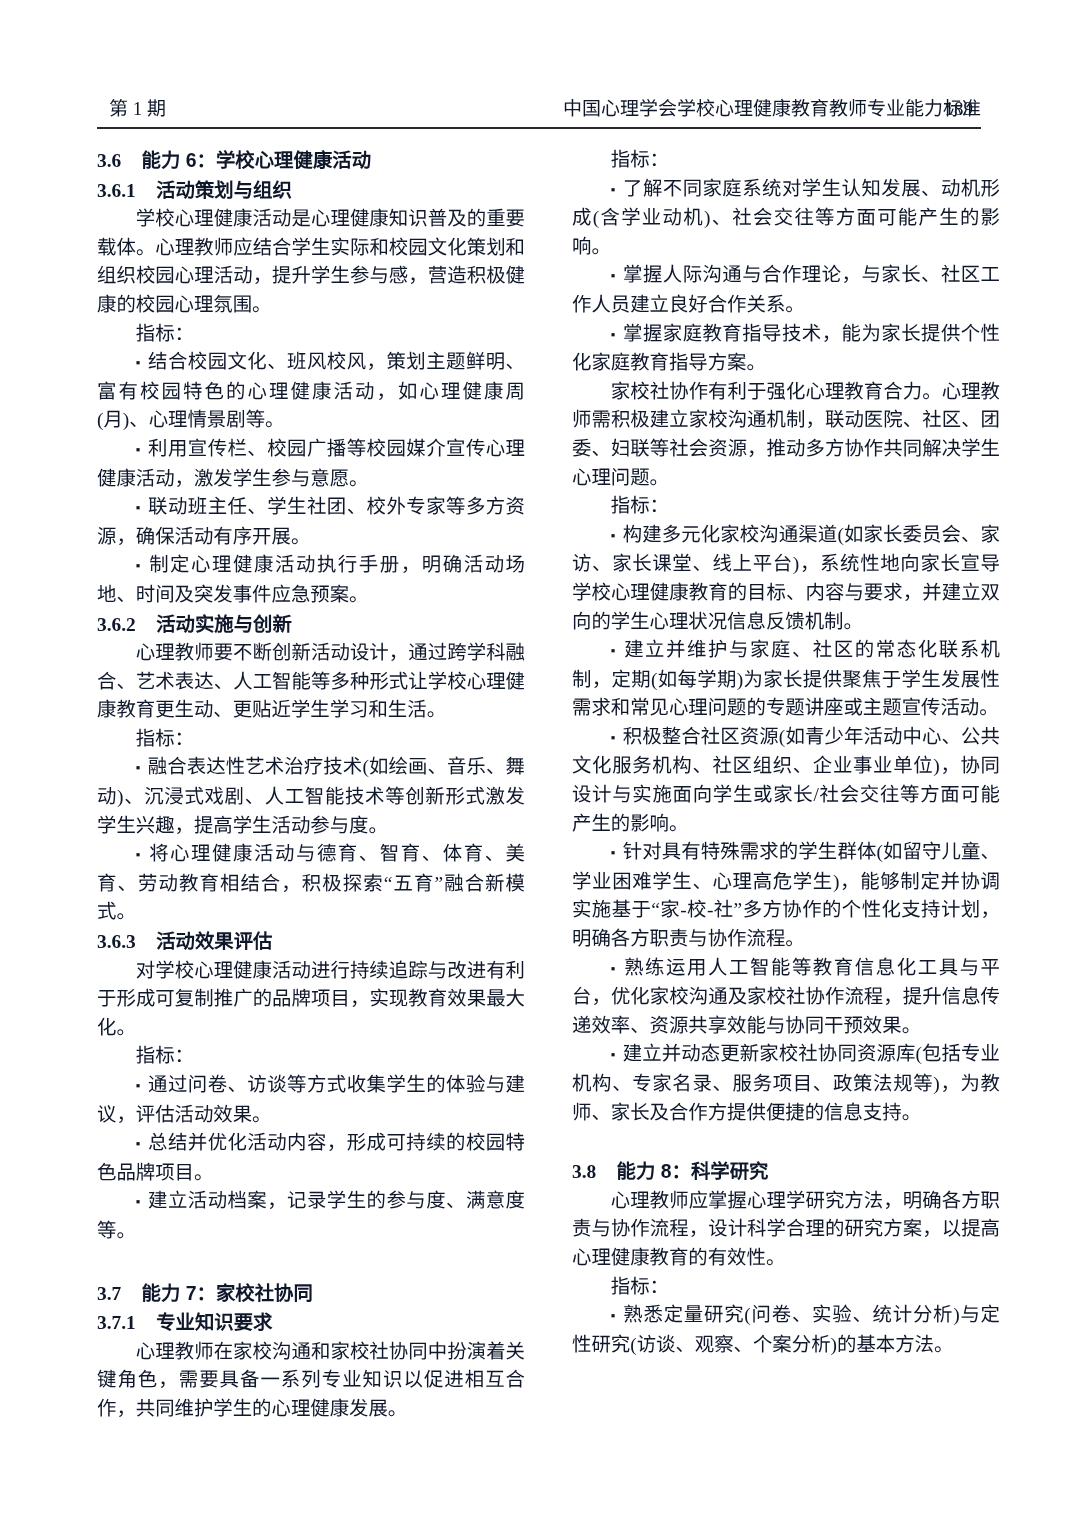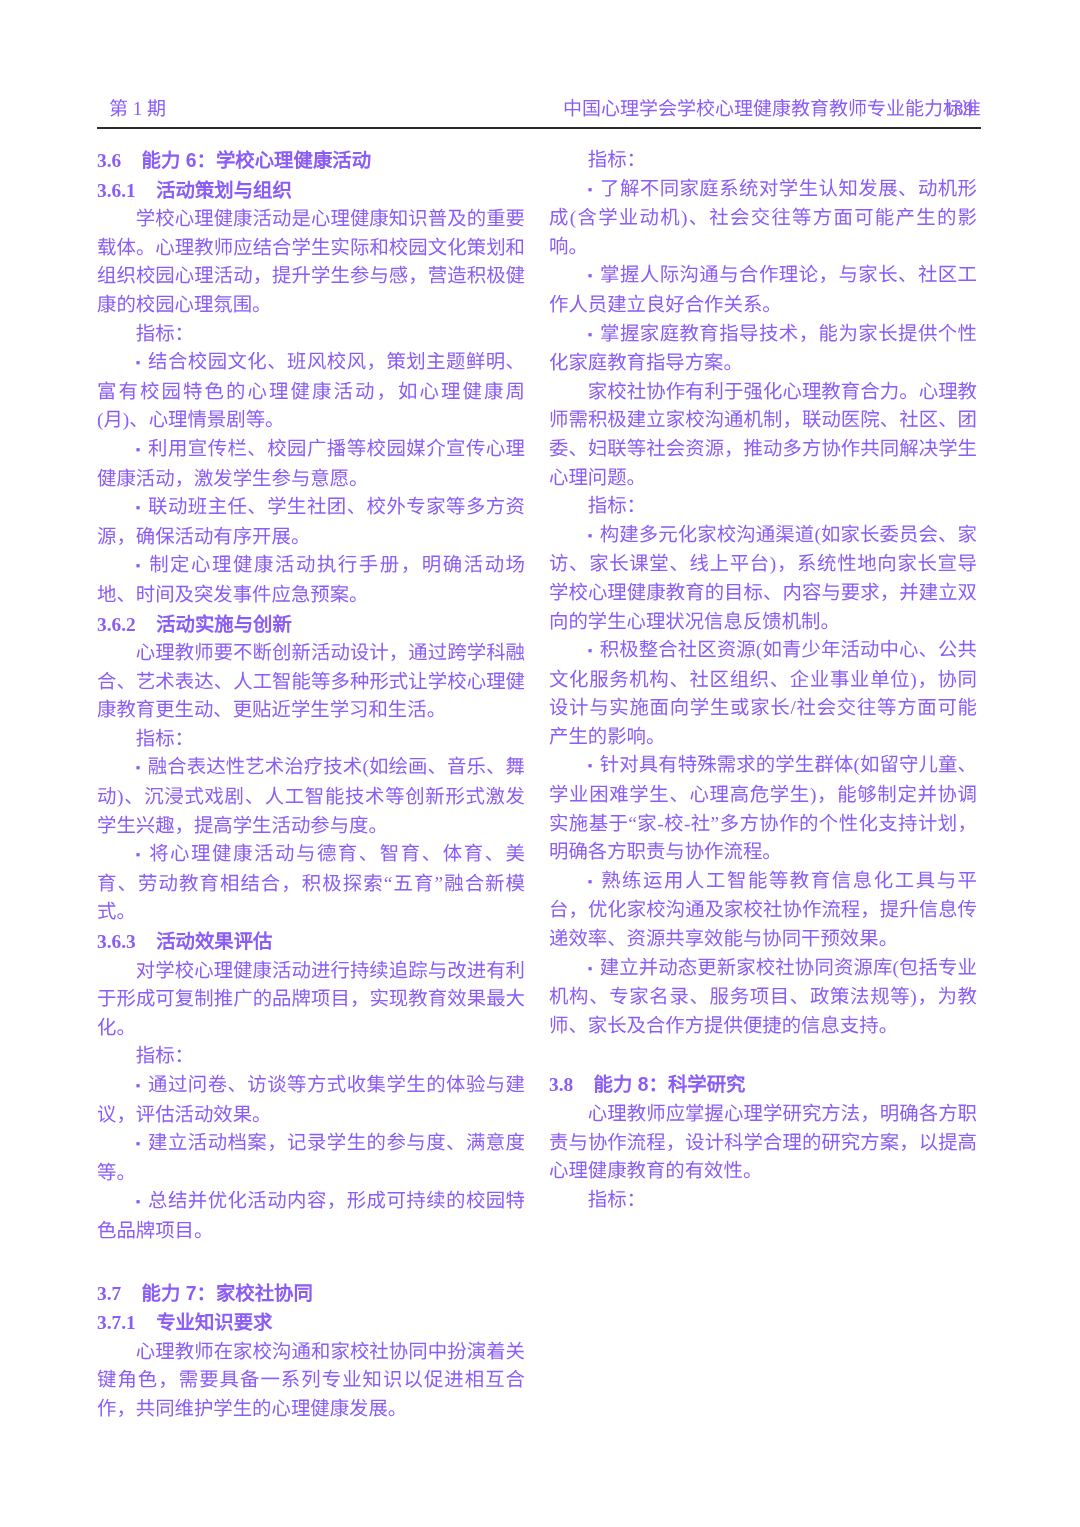--- a/index.html
+++ b/index.html
@@ -6,21 +6,21 @@
     margin: 0;
     padding: 0;
     background: #e8e8e8;
   }
   .page {
     position: relative;
     width: 1080px;
     height: 1527px;
     margin: 0 auto;
     background: #ffffff;
-    color: #8b5cf6;
+    color: #0f172a;
     font-family: "Liberation Serif", "DejaVu Serif", serif;
     overflow: hidden;
   }
   
   .running-header {
     position: absolute;
     top: 96px;
     left: 97px;
     width: 884px;
     height: 26px;
@@ -38,21 +38,21 @@
     height: 0;
     border-top: 2px solid #2b2b2b;
   }
   
   .content {
     position: absolute;
     top: 146px;
     left: 97px;
     width: 886px;
     display: flex;
-    gap: 24px;
+    gap: 47px;
   }
   .col {
     width: 428px;
     flex: 0 0 428px;
   }
   .col p, .col div.hd {
     margin: 0;
     font-size: 19.4px;
     line-height: 28.6px;
     text-align: justify;
@@ -99,39 +99,41 @@
         <p class="bullet-item"><span class="bullet-glyph">▪</span><span>制定心理健康活动执行手册，明确活动场地、时间及突发事件应急预案。</span></p>
         <div class="hd"><span class="hd-num">3.6.2</span><span class="hd-title">活动实施与创新</span></div>
         <p class="para">心理教师要不断创新活动设计，通过跨学科融合、艺术表达、人工智能等多种形式让学校心理健康教育更生动、更贴近学生学习和生活。</p>
         <p class="indic-label">指标：</p>
         <p class="bullet-item"><span class="bullet-glyph">▪</span><span>融合表达性艺术治疗技术(如绘画、音乐、舞动)、沉浸式戏剧、人工智能技术等创新形式激发学生兴趣，提高学生活动参与度。</span></p>
         <p class="bullet-item"><span class="bullet-glyph">▪</span><span>将心理健康活动与德育、智育、体育、美育、劳动教育相结合，积极探索“五育”融合新模式。</span></p>
         <div class="hd"><span class="hd-num">3.6.3</span><span class="hd-title">活动效果评估</span></div>
         <p class="para">对学校心理健康活动进行持续追踪与改进有利于形成可复制推广的品牌项目，实现教育效果最大化。</p>
         <p class="indic-label">指标：</p>
         <p class="bullet-item"><span class="bullet-glyph">▪</span><span>通过问卷、访谈等方式收集学生的体验与建议，评估活动效果。</span></p>
+        <p class="bullet-item"><span class="bullet-glyph">▪</span><span>总结并优化活动内容，形成可持续的校园特色品牌项目。</span></p>
         <p class="bullet-item"><span class="bullet-glyph">▪</span><span>建立活动档案，记录学生的参与度、满意度等。</span></p>
-        <p class="bullet-item"><span class="bullet-glyph">▪</span><span>总结并优化活动内容，形成可持续的校园特色品牌项目。</span></p>
         <div class="spacer" style="height: 33px;"></div>
         <div class="hd"><span class="hd-num">3.7</span><span class="hd-title">能力 7：家校社协同</span></div>
         <div class="hd"><span class="hd-num">3.7.1</span><span class="hd-title">专业知识要求</span></div>
         <p class="para">心理教师在家校沟通和家校社协同中扮演着关键角色，需要具备一系列专业知识以促进相互合作，共同维护学生的心理健康发展。</p>
       </div>
     <div class="col" id="col-right">
         <p class="indic-label">指标：</p>
         <p class="bullet-item"><span class="bullet-glyph">▪</span><span>了解不同家庭系统对学生认知发展、动机形成(含学业动机)、社会交往等方面可能产生的影响。</span></p>
         <p class="bullet-item"><span class="bullet-glyph">▪</span><span>掌握人际沟通与合作理论，与家长、社区工作人员建立良好合作关系。</span></p>
         <p class="bullet-item"><span class="bullet-glyph">▪</span><span>掌握家庭教育指导技术，能为家长提供个性化家庭教育指导方案。</span></p>
         <p class="para">家校社协作有利于强化心理教育合力。心理教师需积极建立家校沟通机制，联动医院、社区、团委、妇联等社会资源，推动多方协作共同解决学生心理问题。</p>
         <p class="indic-label">指标：</p>
         <p class="bullet-item"><span class="bullet-glyph">▪</span><span>构建多元化家校沟通渠道(如家长委员会、家访、家长课堂、线上平台)，系统性地向家长宣导学校心理健康教育的目标、内容与要求，并建立双向的学生心理状况信息反馈机制。</span></p>
+        <p class="bullet-item"><span class="bullet-glyph">▪</span><span>建立并维护与家庭、社区的常态化联系机制，定期(如每学期)为家长提供聚焦于学生发展性需求和常见心理问题的专题讲座或主题宣传活动。</span></p>
         <p class="bullet-item"><span class="bullet-glyph">▪</span><span>积极整合社区资源(如青少年活动中心、公共文化服务机构、社区组织、企业事业单位)，协同设计与实施面向学生或家长/社会交往等方面可能产生的影响。</span></p>
         <p class="bullet-item"><span class="bullet-glyph">▪</span><span>针对具有特殊需求的学生群体(如留守儿童、学业困难学生、心理高危学生)，能够制定并协调实施基于“家-校-社”多方协作的个性化支持计划，明确各方职责与协作流程。</span></p>
         <p class="bullet-item"><span class="bullet-glyph">▪</span><span>熟练运用人工智能等教育信息化工具与平台，优化家校沟通及家校社协作流程，提升信息传递效率、资源共享效能与协同干预效果。</span></p>
         <p class="bullet-item"><span class="bullet-glyph">▪</span><span>建立并动态更新家校社协同资源库(包括专业机构、专家名录、服务项目、政策法规等)，为教师、家长及合作方提供便捷的信息支持。</span></p>
         <div class="spacer" style="height: 30px;"></div>
         <div class="hd"><span class="hd-num">3.8</span><span class="hd-title">能力 8：科学研究</span></div>
         <p class="para">心理教师应掌握心理学研究方法，明确各方职责与协作流程，设计科学合理的研究方案，以提高心理健康教育的有效性。</p>
         <p class="indic-label">指标：</p>
+        <p class="bullet-item"><span class="bullet-glyph">▪</span><span>熟悉定量研究(问卷、实验、统计分析)与定性研究(访谈、观察、个案分析)的基本方法。</span></p>
       </div>
   </div>
 
 </div>
 
 </body></html>

